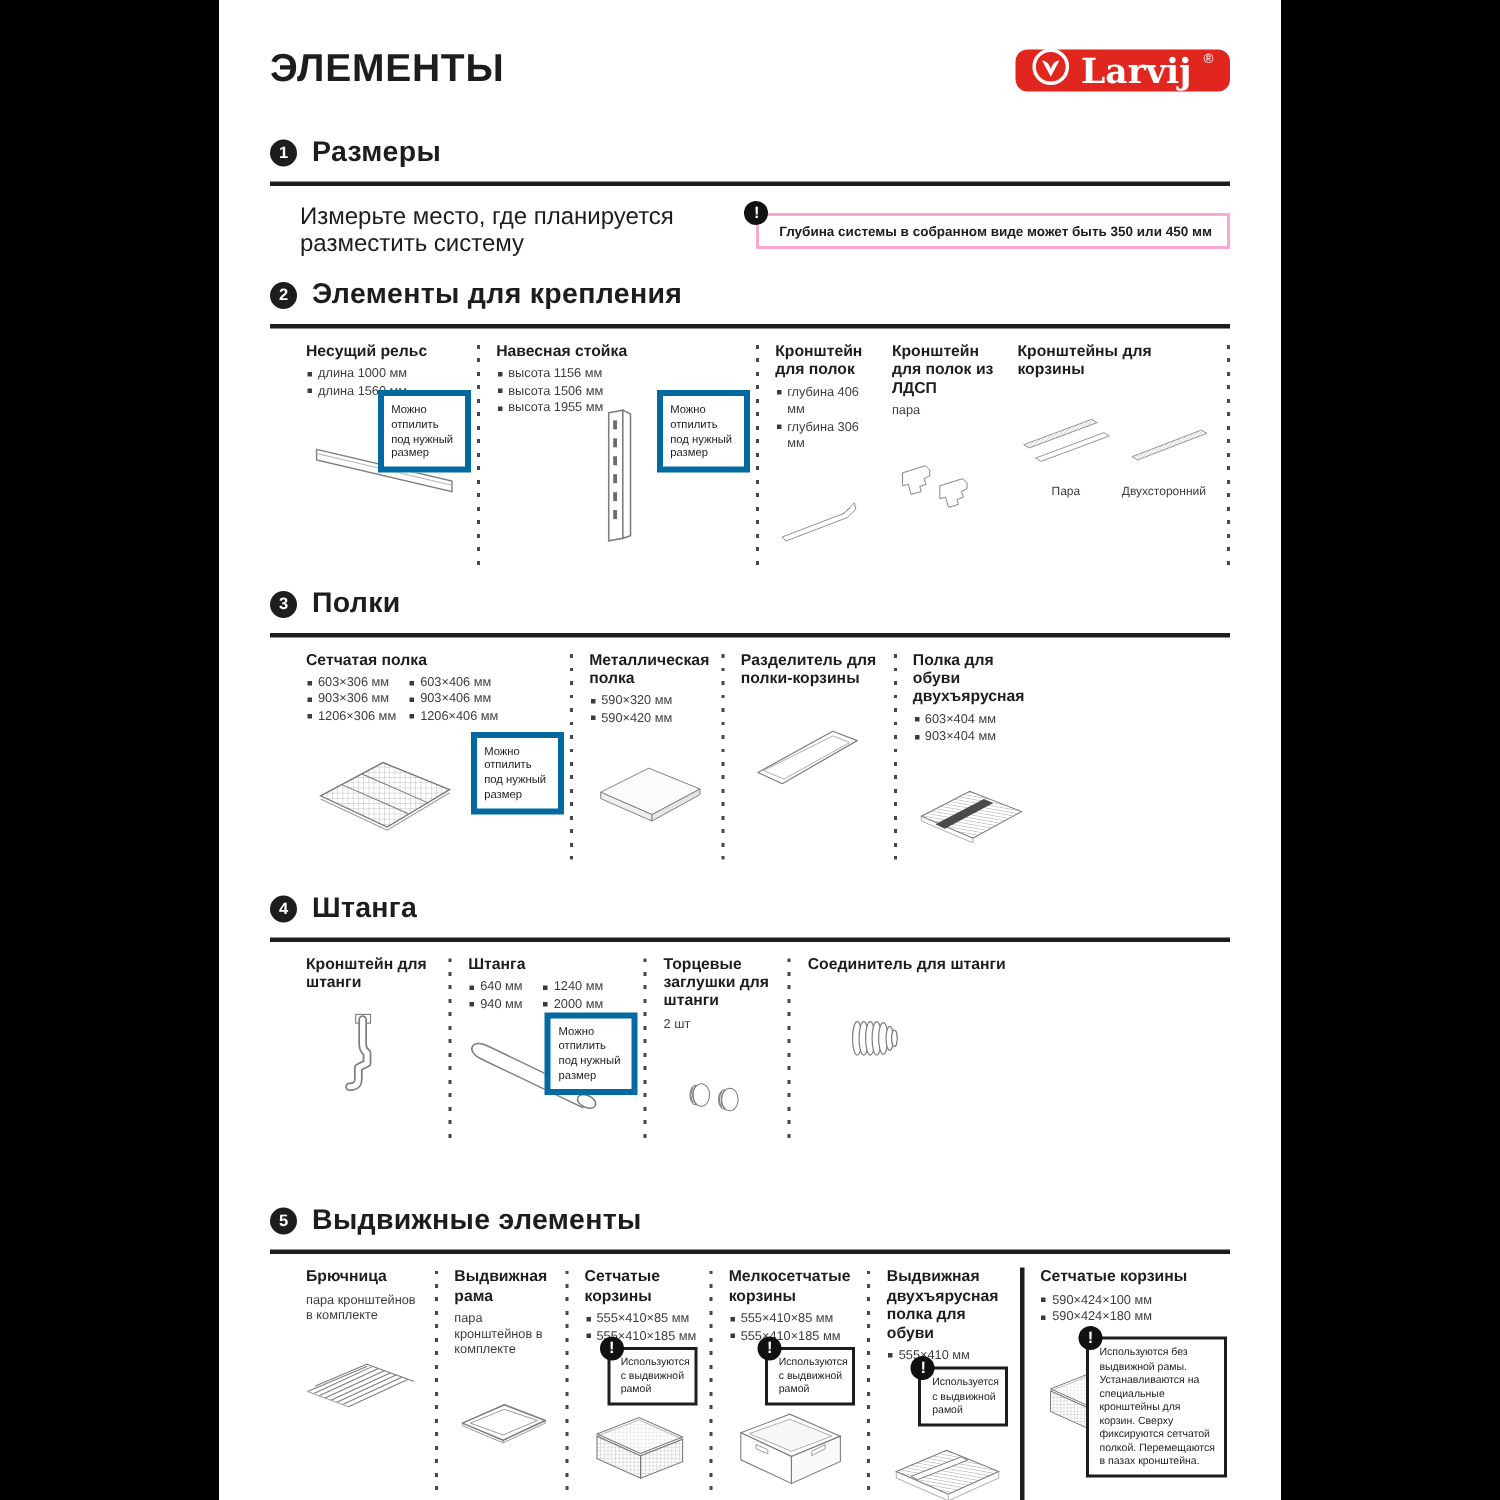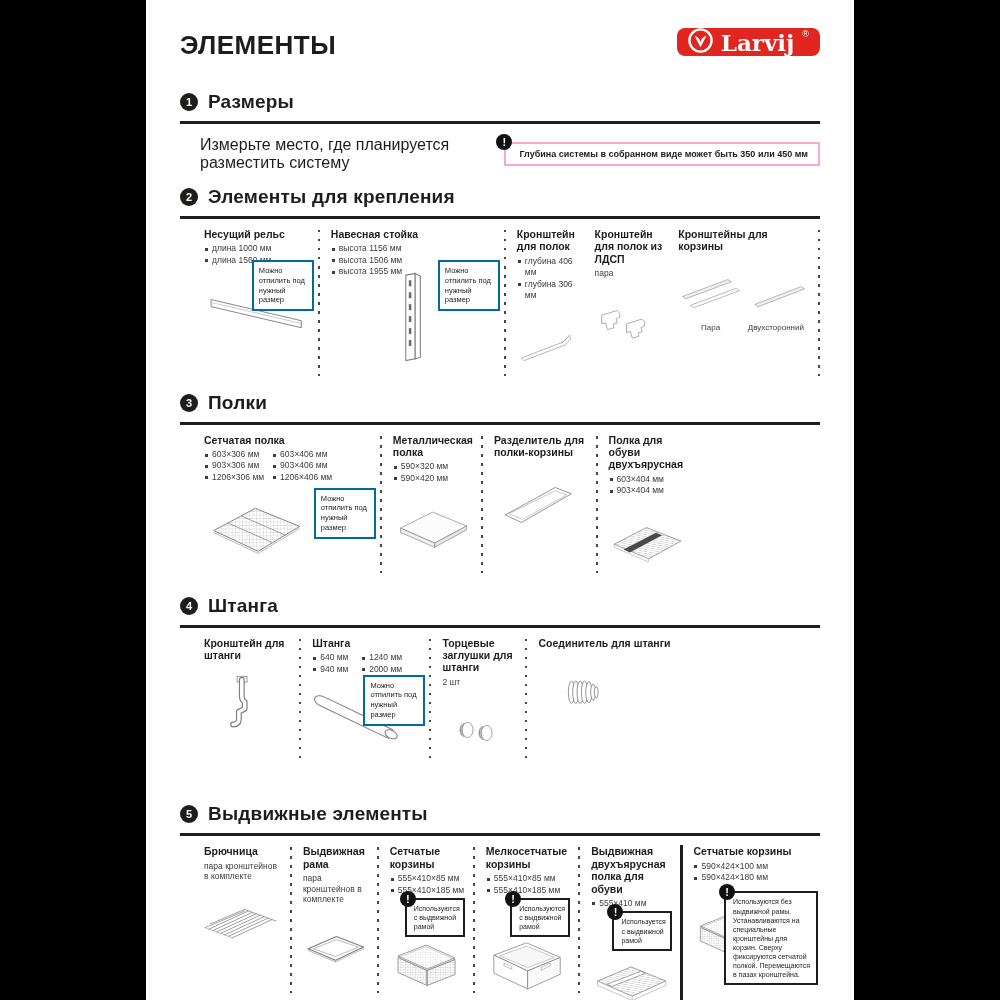--- a/index.html
+++ b/index.html
@@ -1,21 +1,21 @@
 <!DOCTYPE html>
 <html lang="ru"><head>
 <meta charset="utf-8">
 <style>
   * { box-sizing: border-box; }
   body { margin:0; background:#000; font-family:"Liberation Sans","DejaVu Sans",sans-serif; color:#1d1d1b; }
   .stage { position:relative; width:1000px; height:1000px; background:#000; overflow:hidden; }
   .sheet { position:absolute; left:146px; top:0; width:708px; height:1000px; background:#fff; padding:28px 34px 0; }
 
   
-  .hdr { display:flex; justify-content:space-between; align-items:flex-start; margin-bottom:30px; }
+  .hdr { display:flex; justify-content:space-between; align-items:flex-end; margin-bottom:30px; }
   h1 { margin:2px 0 0; font-size:26px; font-weight:bold; letter-spacing:.5px; }
   .logo { display:flex; align-items:center; gap:7px; border-radius:8px; padding:7px 12px 7px 10px; height:28px; }
   .logo .brand { font-family:"DejaVu Serif",serif; font-weight:bold; font-size:23px; color:#fff; line-height:1; }
   .logo sup { color:#fff; font-size:9px; position:relative; top:-8px; left:1px; }
 
   
   .sec-head { display:flex; align-items:center; gap:10px; border-bottom:3px solid #1d1d1b; padding-bottom:8px; }
   .num { flex:0 0 auto; width:18px; height:18px; border-radius:50%; background:#1d1d1b; color:#fff;
          font-size:11px; font-weight:bold; line-height:18px; text-align:center; }
   .sec-head h2 { margin:0; font-size:19px; font-weight:bold; letter-spacing:.2px; }
@@ -43,21 +43,21 @@
   .item h4 { margin:0 0 3px; font-size:10.5px; font-weight:bold; line-height:1.18; }
   .qty { font-size:8.5px; color:#3c3c3c; line-height:1.25; }
   ul.bullets { margin:1px 0 0; padding:0; list-style:none; font-size:8.5px; color:#3c3c3c; }
   ul.bullets li { position:relative; padding-left:8px; line-height:1.35; break-inside:avoid; }
   ul.bullets li::before { content:""; position:absolute; left:1px; top:4.5px; width:3px; height:3px; background:#3c3c3c; }
   ul.twocol { columns:2; column-gap:8px; width:max-content; max-width:100%; }
 
   .illus { margin-top:6px; height:72px; }
   .illus svg { width:100%; height:100%; display:block; }
 
-  .cut-note { position:absolute; right:4px; top:32px; width:62px; border:2px solid #0369a1; background:#fff;
+  .cut-note { position:absolute; right:4px; top:32px; width:62px; border:4px solid #0369a1; background:#fff;
       font-size:7.5px; line-height:1.3; padding:4px 5px; z-index:3; }
   #s3row .cut-note { top:54px; }
   #s4row .cut-note { top:38px; }
 
   .excl-note { position:relative; margin:2px 0 0 auto; width:60px; border:2px solid #1d1d1b; background:#fff;
       font-size:7px; line-height:1.3; padding:4px 4px 4px 7px; z-index:3; }
   .excl-note .excl { left:-7px; top:-9px; }
   .excl-note + .illus { margin-top:-6px; }
   .item.note-side .excl-note { position:absolute; right:2px; top:46px; width:94px; margin:0; }
   .item.note-side .illus { width:58%; margin-top:16px; }

